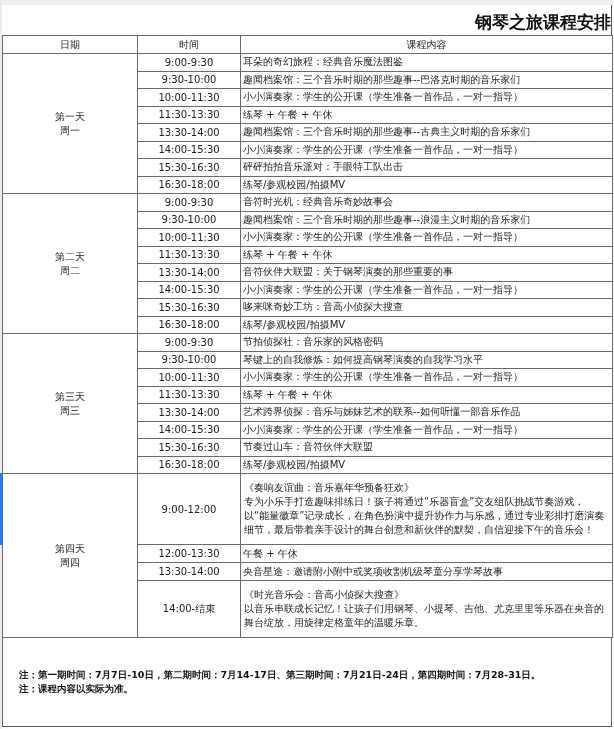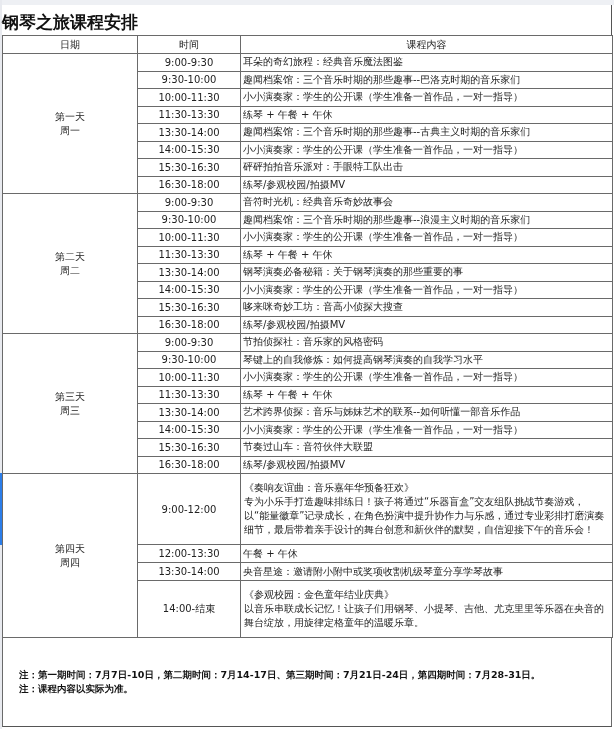--- a/index.html
+++ b/index.html
@@ -5,21 +5,21 @@
   html, body { margin: 0; padding: 0; }
   body {
     width: 614px; height: 729px; background: #ffffff; position: relative; overflow: hidden;
     font-family: "DejaVu Sans", "Liberation Sans", sans-serif; color: #111;
   }
   .topstrip { position: absolute; left: 0; top: 0; width: 614px; height: 5px; background: #eef0f4; }
   .leftstrip { position: absolute; left: 0; top: 0; width: 2px; height: 729px; background: #e8eaef; }
   .sel-indicator { position: absolute; left: 0; top: 473px; width: 2px; height: 72px; background: #2b7de9; }
   .sheet { position: absolute; left: 2px; top: 5px; width: 610px; }
   .title {
-    height: 30px; line-height: 34px; text-align: left; font-size: 17px; font-weight: bold;
+    height: 30px; line-height: 34px; text-align: right; font-size: 17px; font-weight: bold;
     color: #111; border-right: 1px solid #555;
   }
   table { border-collapse: collapse; width: 610px; table-layout: fixed; }
   td, th { border: 1px solid #6a6a6a; padding: 0; font-size: 10px; font-weight: normal; color: #222; }
   th { height: 17px; text-align: center; }
   td.date { text-align: center; vertical-align: middle; line-height: 14px; }
   td.time { text-align: center; vertical-align: middle; height: 16.5px; }
   td.content { text-align: left; padding-left: 2px; vertical-align: middle; white-space: nowrap; overflow: hidden; }
   td.content.multi { white-space: normal; line-height: 14px; padding: 3px 4px 3px 3px; }
   .row-sep td.time, .row-sep td.content { border-top: 1.5px solid #4a4a4a; }
@@ -103,21 +103,21 @@
         <tr>
           <td class="time" style="height: 16.5px;">10:00-11:30</td>
           <td class="content">小小演奏家：学生的公开课（学生准备一首作品，一对一指导）</td>
         </tr>
         <tr>
           <td class="time" style="height: 16.5px;">11:30-13:30</td>
           <td class="content">练琴 + 午餐 + 午休</td>
         </tr>
         <tr>
           <td class="time" style="height: 16.5px;">13:30-14:00</td>
-          <td class="content">钢琴演奏必备秘籍：关于钢琴演奏的那些重要的事</td>
+          <td class="content">音符伙伴大联盟：关于钢琴演奏的那些重要的事</td>
         </tr>
         <tr>
           <td class="time" style="height: 16.5px;">14:00-15:30</td>
           <td class="content">小小演奏家：学生的公开课（学生准备一首作品，一对一指导）</td>
         </tr>
         <tr>
           <td class="time" style="height: 16.5px;">15:30-16:30</td>
           <td class="content">哆来咪奇妙工坊：音高小侦探大搜查</td>
         </tr>
         <tr>
@@ -175,21 +175,21 @@
           <td class="time" style="height: 17px;">12:00-13:30</td>
           <td class="content">午餐 + 午休</td>
         </tr>
         <tr>
           <td class="time" style="height: 17px;">13:30-14:00</td>
           <td class="content">央音星途：邀请附小附中或奖项收割机级琴童分享学琴故事</td>
         </tr>
         <tr>
           <td class="time" style="height: 56px; margin-top: 40px;">14:00-结束</td>
           <td class="content multi">
-            <div>《参观校园：金色童年结业庆典》</div>
+            <div>《时光音乐会：音高小侦探大搜查》</div>
             <div>以音乐串联成长记忆！让孩子们用钢琴、小提琴、吉他、尤克里里等乐器在央音的舞台绽放，用旋律定格童年的温暖乐章。</div>
           </td>
         </tr>
       </tbody>
   </table>
   <div class="notes">
     <div>注：第一期时间：7月7日-10日，第二期时间：7月14-17日、第三期时间：7月21日-24日，第四期时间：7月28-31日。</div>
     <div>注：课程内容以实际为准。</div>
   </div>
 </div>

